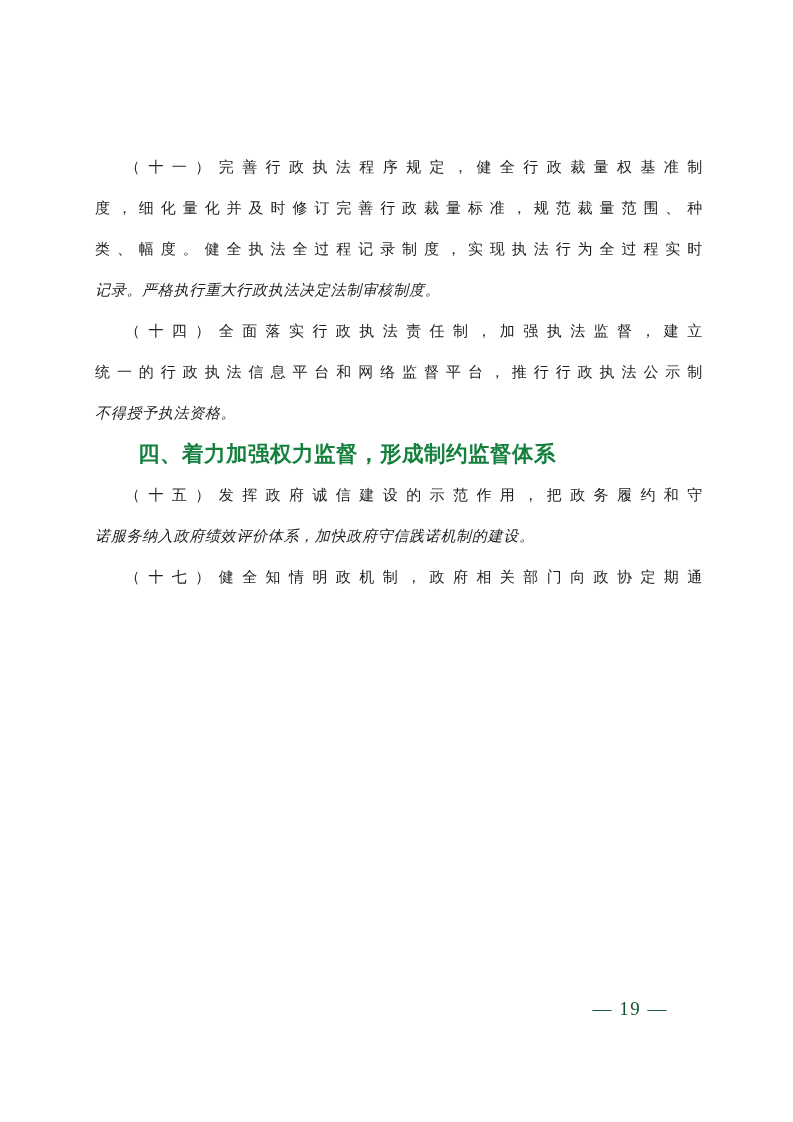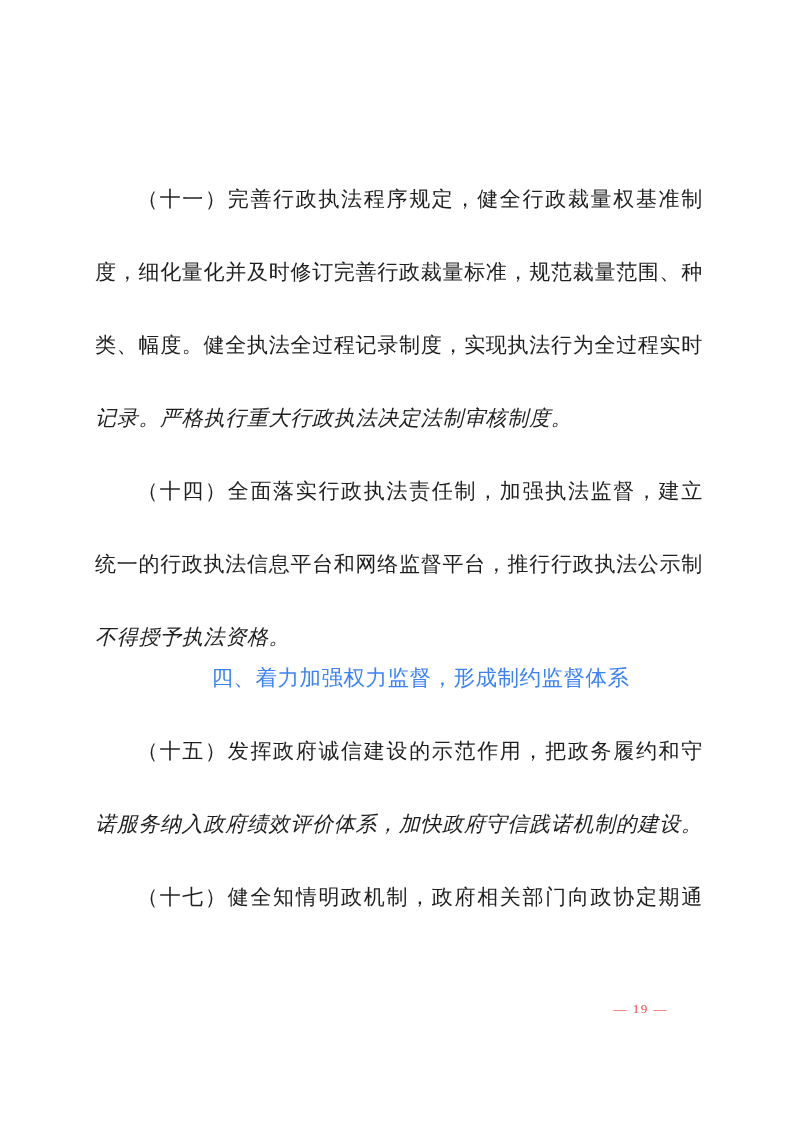--- a/index.html
+++ b/index.html
@@ -17,49 +17,48 @@
     color: #1f1f1f;
   }
   .content {
     position: absolute;
     left: 95px;
     top: 147px;
     width: 608px;
   }
   .para { margin: 0; padding: 0; }
   .line {
-    font-size: 21px;
+    font-size: 15px;
     line-height: 41px;
     letter-spacing: 0.7px;
     text-align: justify;
     text-align-last: justify;
     white-space: nowrap;
-    margin-top: 32px;
   }
   .line.para-first { text-indent: 2em; }
   .line.para-last { text-align-last: left; font-style: italic; }
   .heading-line {
     font-family: "Liberation Sans", "DejaVu Sans", sans-serif;
-    font-weight: normal;
-    color: #3b82f6;
+    font-weight: bold;
+    color: #15803d;
     font-size: 21.5px;
     line-height: 41px;
     letter-spacing: 0.5px;
     text-indent: 2em;
-    text-align: center;
+    text-align: left;
     white-space: nowrap;
   }
   .page-number {
     position: absolute;
     top: 997px;
     right: 125px;
-    font-size: 13px;
+    font-size: 19px;
     line-height: 24px;
     letter-spacing: 1.5px;
-    color: #ef4444;
+    color: #14532d;
     font-family: "Liberation Serif", "DejaVu Serif", serif;
   }
 </style>
 </head>
 <body>
 
 <div class="page">
   <div class="content">
 
     <div class="para">

